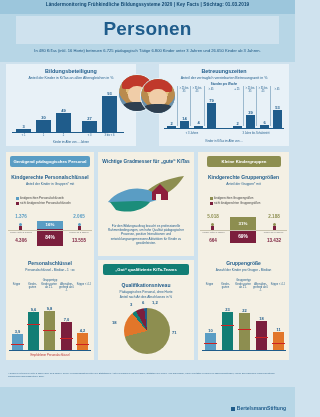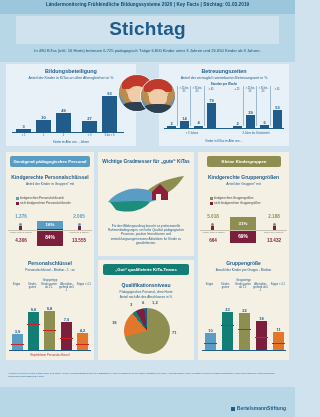--- a/index.html
+++ b/index.html
@@ -104,21 +104,21 @@
 </style>
 </head>
 <body>
 
 <div class="page">
 
   <div class="topband">
     <div class="topband-strip"></div>
     <div class="kicker">Ländermonitoring Frühkindliche Bildungssysteme 2020  |  Key Facts  |  Stichtag: 01.03.2019</div>
     <div class="titlebox">
-      <div class="title">Stichtag</div>
+      <div class="title">Personen</div>
     </div>
   </div>
   <div class="subline">In 480 KiTas (inkl. 16 Horte) betreuen 6.725 pädagogisch Tätige 6.800 Kinder unter 3 Jahren und 26.650 Kinder ab 3 Jahren.</div>
 
   <div class="panel" style="left:6px;top:64px;width:130px;height:82px;background:#e8f1f7;">
     <div class="panel-title" style="margin-top:4px;">Bildungsbeteiligung</div>
     <div class="panel-sub" style="margin-top:2px;">Anteil der Kinder in KiTas an allen Altersgleichen in %</div>
 
     <div style="position:absolute;left:0;top:20px;width:130px;height:62px;">
       <div class="bar" style="left:10px;bottom:14px;width:15px;height:3px;"></div>

